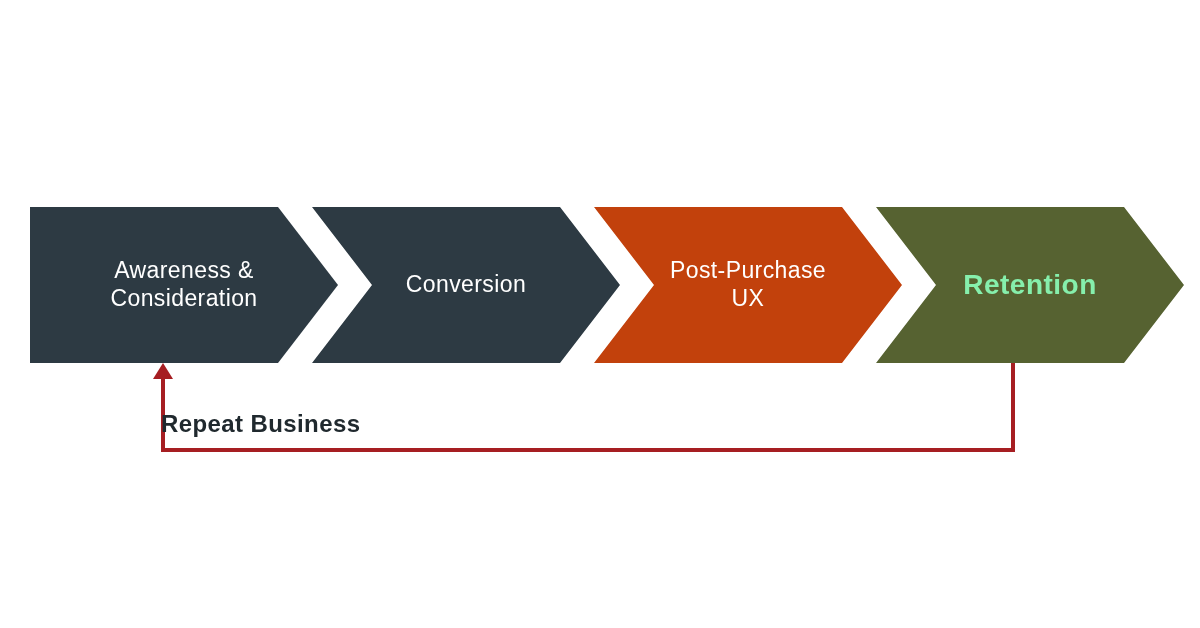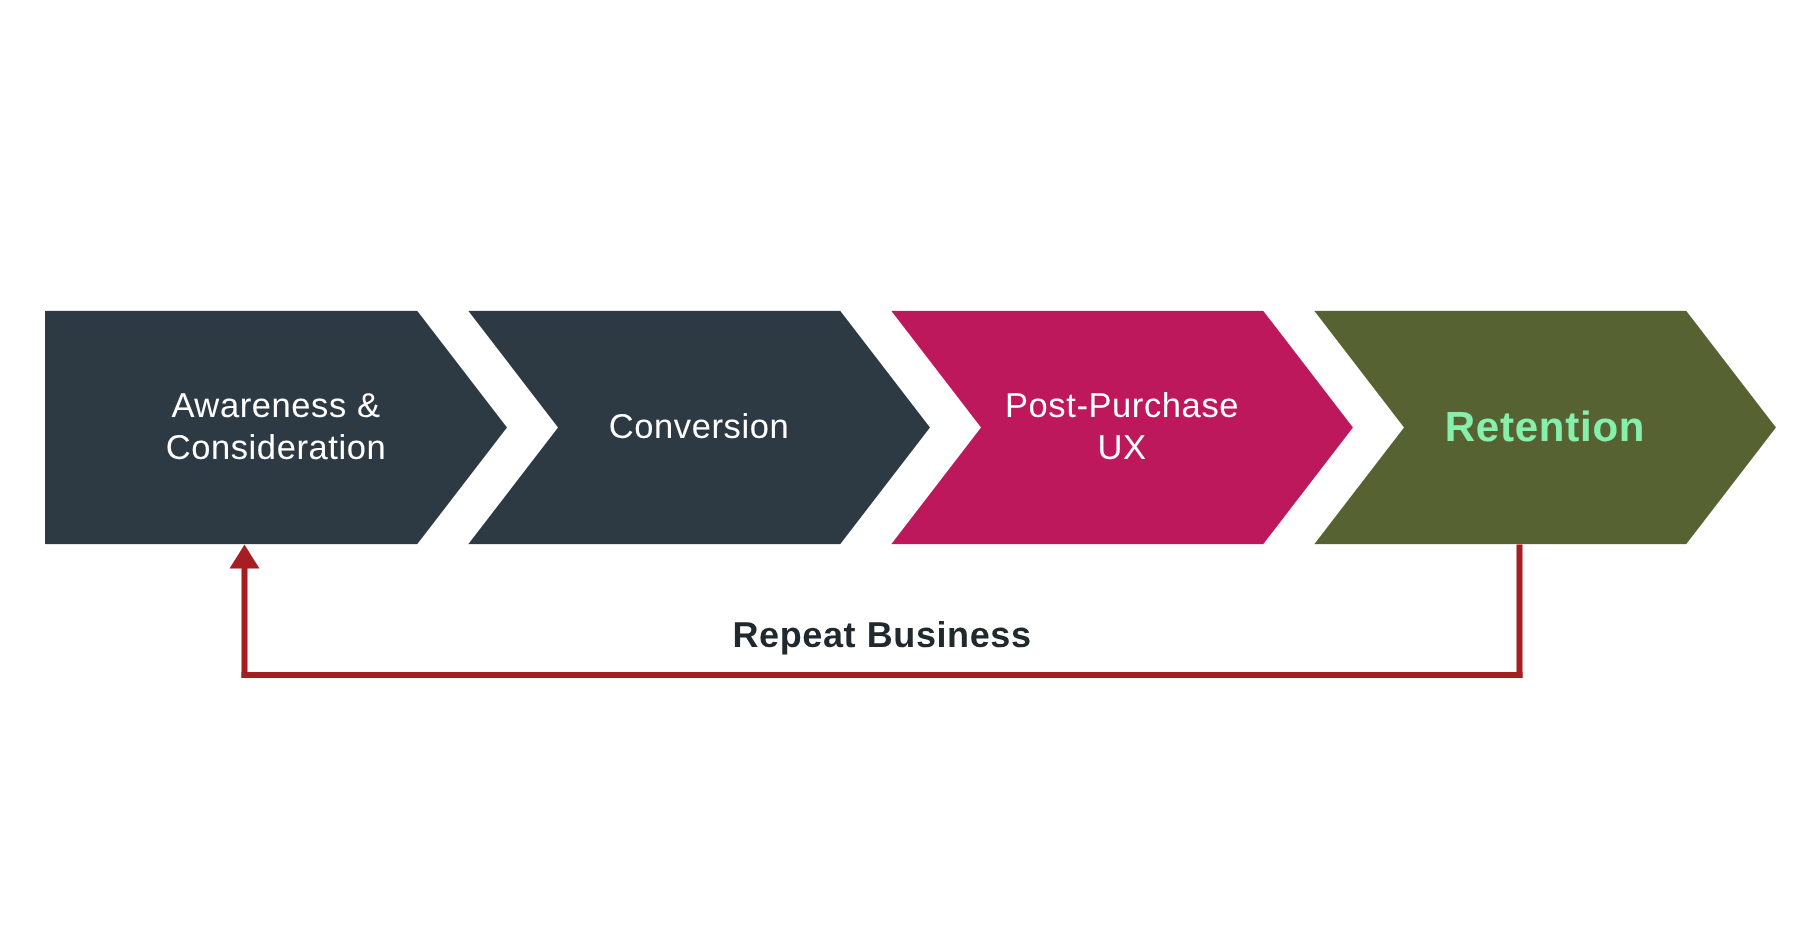--- a/index.html
+++ b/index.html
@@ -82,40 +82,40 @@
     border-right: 10px solid transparent;
     border-bottom: 16px solid #a61e22;
   }
   .loop-label {
     position: absolute;
     left: 161px;
     top: 406px;
     width: 854px;
     height: 36px;
     line-height: 36px;
-    text-align: center;
+    text-align: left;
     font-size: 24px;
     font-weight: 600;
     letter-spacing: 0.4px;
   }
 </style>
 </head>
 <body>
 
 <div class="canvas">
 
   <div id="stage-0" class="chevron first" style="background-color: rgb(45, 58, 67);">
     <span class="chevron-label" style="color: rgb(255, 255, 255);">Awareness &amp; Consideration</span>
   </div>
 
   <div id="stage-1" class="chevron" style="background-color: rgb(45, 58, 67); align-items: center;">
     <span class="chevron-label" style="color: rgb(255, 255, 255);">Conversion</span>
   </div>
 
-  <div id="stage-2" class="chevron" style="background-color: #be185d;">
+  <div id="stage-2" class="chevron" style="background-color: #c2410c;">
     <span class="chevron-label" style="color: rgb(255, 255, 255);">Post-Purchase UX</span>
   </div>
 
   <div id="stage-3" class="chevron emphasis" style="background-color: rgb(86, 98, 49);">
     <span class="chevron-label" style="color: #86efac;">Retention</span>
   </div>
 
   <div class="loop-line loop-v-right" style="background-color: rgb(166, 30, 34);"></div>
 
   <div class="loop-line loop-h" style="background-color: rgb(166, 30, 34);"></div>

